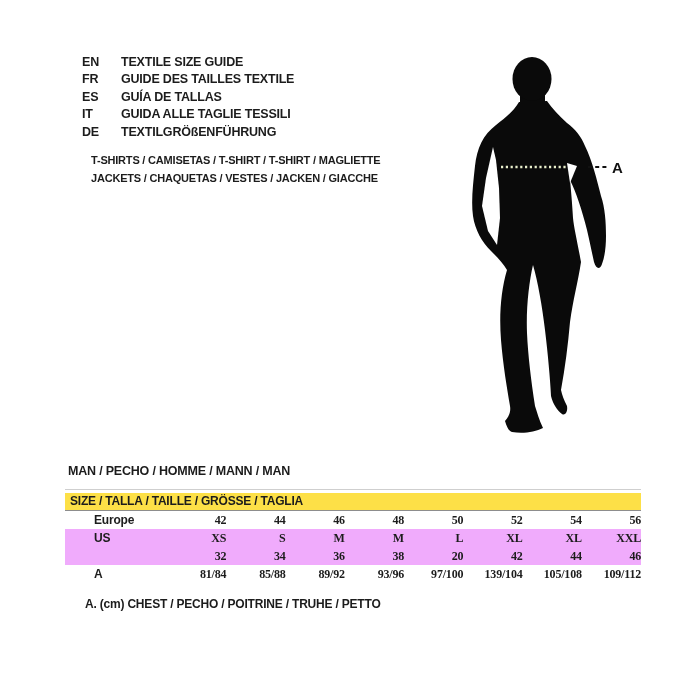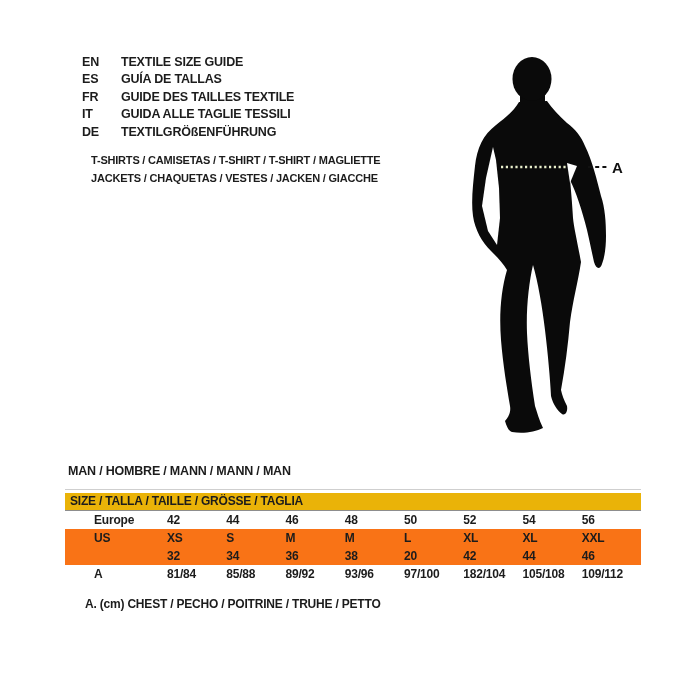--- a/index.html
+++ b/index.html
@@ -22,46 +22,46 @@
 
   
   .figure { position:absolute; left:455px; top:50px; width:190px; height:400px; }
 
   
   .section-title { position:absolute; left:68px; top:464px; font-size:12.5px; font-weight:bold; letter-spacing:-0.2px; }
 
   
   .size-table { position:absolute; left:65px; top:489px; width:576px; font-size:12px; font-weight:bold; letter-spacing:-0.2px; }
   .t-topline { height:1px; background:#cfcfcf; margin-bottom:3px; }
-  .t-header  { height:17px; line-height:17px; background:#eab308; border-bottom:1px solid #8d8d8d; padding-left:5px; }
+  .t-header  { height:17px; line-height:17px; background:#fde047; border-bottom:1px solid #8d8d8d; padding-left:5px; }
   .t-row   { display:grid; grid-template-columns:78px repeat(8,1fr); height:18px; line-height:18px;margin-left:24px; }
   .t-label { padding-left:5px; }
-  .t-cell  { text-align:left; }
-  .t-band  { background:#f97316; }
+  .t-cell  { text-align:right;font-family:Liberation Serif, serif; }
+  .t-band  { background:#f0abfc; }
 
   
   .footnote { position:absolute; left:85px; top:597px; font-size:12px; font-weight:bold; letter-spacing:-0.2px; white-space:nowrap; }
 </style>
 </head>
 <body>
 
 <div class="canvas">
 
   <div class="lang-list">
     <div class="lang-row">
       <span class="lang-code">EN</span>
       <span class="lang-label">TEXTILE SIZE GUIDE</span>
     </div>
     <div class="lang-row">
+      <span class="lang-code">FR</span>
+      <span class="lang-label">GUIDE DES TAILLES TEXTILE</span>
+    </div>
+    <div class="lang-row">
       <span class="lang-code">ES</span>
       <span class="lang-label">GUÍA DE TALLAS</span>
-    </div>
-    <div class="lang-row">
-      <span class="lang-code">FR</span>
-      <span class="lang-label">GUIDE DES TAILLES TEXTILE</span>
     </div>
     <div class="lang-row">
       <span class="lang-code">IT</span>
       <span class="lang-label">GUIDA ALLE TAGLIE TESSILI</span>
     </div>
     <div class="lang-row">
       <span class="lang-code">DE</span>
       <span class="lang-label">TEXTILGRÖßENFÜHRUNG</span>
     </div>
   </div>
@@ -111,21 +111,21 @@
     <ellipse cx="77" cy="29" rx="19.5" ry="22" fill="#0a0a0a"></ellipse>
 
     <polygon fill="#ffffff" points="38,97 31,128 27,156 33,181 42,195 45,168 44,138 41,110"></polygon>
     <polygon fill="#ffffff" points="112,113 122,116 115,133"></polygon>
 
     <line x1="46" y1="117" x2="113" y2="117" stroke="#e8eecb" stroke-width="2.6" stroke-dasharray="2.2 2.6"></line>
     <line x1="133" y1="117" x2="153" y2="117" stroke="#111111" stroke-width="2" stroke-dasharray="4 3.2"></line>
     <text x="157" y="122.5" font-family="Liberation Sans, sans-serif" font-size="15" font-weight="600" fill="#111111">A</text>
   </svg>
 
-  <div class="section-title">MAN / HOMBRE / MANN / MANN / MAN</div>
+  <div class="section-title">MAN / PECHO / HOMME / MANN / MAN</div>
 
   <div class="size-table">
     <div class="t-topline"></div>
     <div class="t-header">SIZE / TALLA / TAILLE / GRÖSSE / TAGLIA</div>
 
     <div class="t-row">
       <div class="t-label">Europe</div>
       <div class="t-cell">42</div>
       <div class="t-cell">44</div>
       <div class="t-cell">46</div>
@@ -161,21 +161,21 @@
       </div>
     </div>
 
     <div class="t-row">
       <div class="t-label">A</div>
       <div class="t-cell">81/84</div>
       <div class="t-cell">85/88</div>
       <div class="t-cell">89/92</div>
       <div class="t-cell">93/96</div>
       <div class="t-cell">97/100</div>
-      <div class="t-cell">182/104</div>
+      <div class="t-cell">139/104</div>
       <div class="t-cell">105/108</div>
       <div class="t-cell">109/112</div>
     </div>
   </div>
 
   <div class="footnote">A. (cm) CHEST / PECHO / POITRINE / TRUHE / PETTO</div>
 
 </div>
 
 </body></html>

